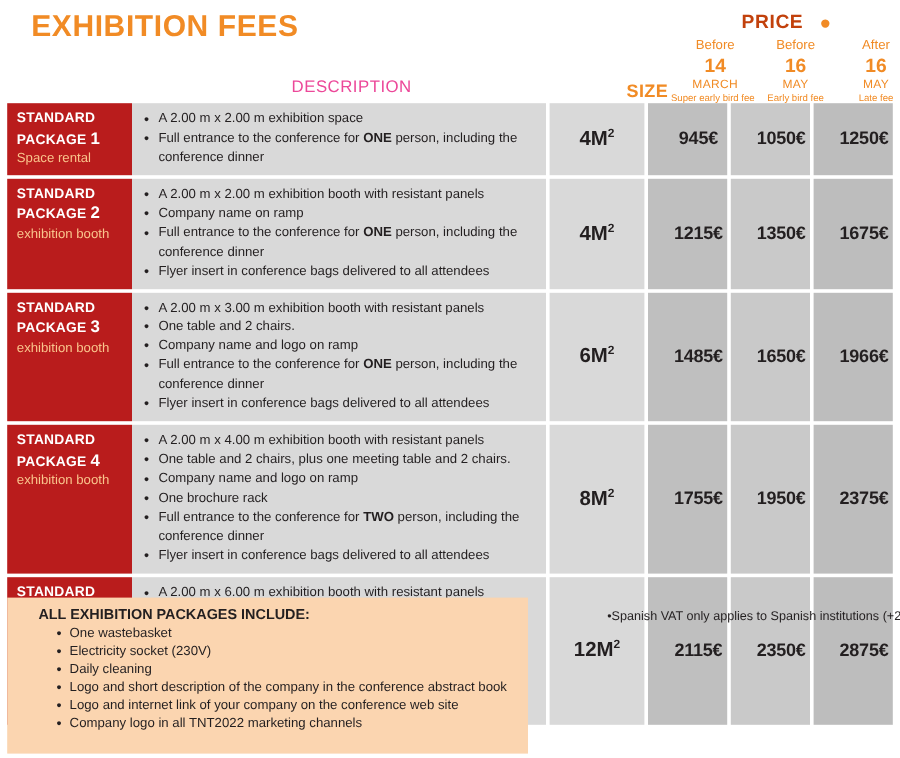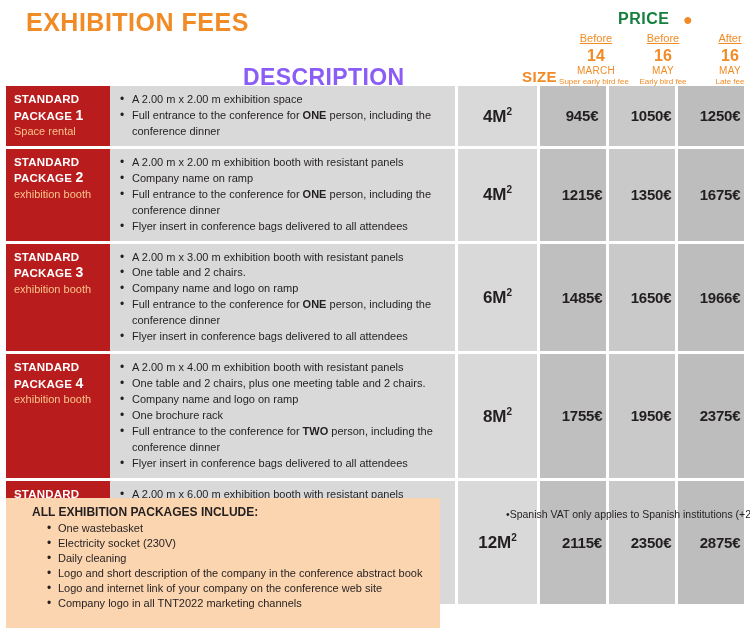--- a/index.html
+++ b/index.html
@@ -26,55 +26,55 @@
     letter-spacing: 0.5px;
     color: #f18b25;
   }
 
   
   .price-word {
     position: absolute;
     left: 618px; top: 10px;
     font-size: 16px;
     font-weight: bold;
-    color: #15803d;
+    color: #c2410c;
     letter-spacing: 0.5px;
   }
   .price-dot {
     position: absolute;
     left: 683px; top: 11px;
     font-size: 16px;
     font-weight: bold;
     color: #f18b25;
   }
   .desc-word {
     position: absolute;
     left: 243px; top: 64px;
-    font-size: 23px;
-    font-weight: bold;
-    color: #8b5cf6;
+    font-size: 14px;
+    font-weight: normal;
+    color: #ec4899;
     letter-spacing: 0.4px;
   }
   .size-word {
     position: absolute;
     left: 522px; top: 68px;
     font-size: 15px;
     font-weight: bold;
     color: #f18b25;
     letter-spacing: 0.4px;
   }
 
   .colhead {
     position: absolute;
     text-align: center;
     width: 66px;
     color: #f18b25;
     line-height: 1.12;
   }
-  .colhead .before { font-size: 11px; text-decoration: underline; }
+  .colhead .before { font-size: 11px; }
   .colhead .big { font-size: 16px; font-weight: bold; display: block; margin: 1px 0 0 0;}
   .colhead .mon { font-size: 10px; display: block; letter-spacing: 0.3px;}
   .colhead .sub { font-size: 8px; display: block; margin-top: 2px; white-space: nowrap; }
   #ch0 { left: 563px; top: 28px; }
   #ch1 { left: 630px; top: 28px; }
   #ch2 { left: 697px; top: 28px; }
   #ch0 .sub { margin-left: -4px; }
 
   
   .table {

